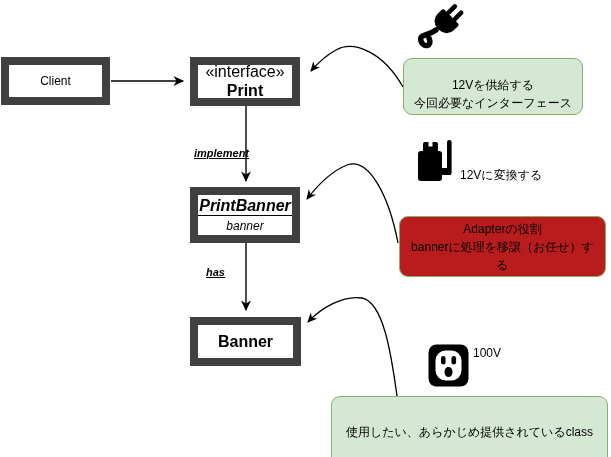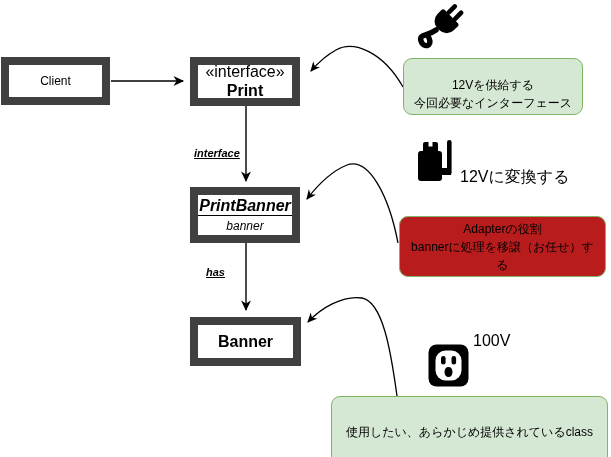--- a/index.html
+++ b/index.html
@@ -26,21 +26,21 @@
   }
   .edge-label{
     z-index:2;font-size:11px;font-weight:700;font-style:italic;
     text-decoration:underline;white-space:nowrap;
   }
   .note{
     z-index:2;border-radius:9px;display:flex;flex-direction:column;
     align-items:center;justify-content:center;text-align:center;
     font-size:12px;line-height:1.5;padding:2px 6px;
   }
-  .caption{z-index:2;font-size:16px;white-space:nowrap;}
+  .caption{z-index:2;font-size:12px;white-space:nowrap;}
   .icon{z-index:2;}
 </style>
 </head>
 <body>
 
 <div id="stage">
 
   <svg id="connectors" width="611" height="457" viewBox="0 0 611 457">
     <defs>
       <marker id="arw" viewBox="0 0 10 10" refX="8.5" refY="5" markerWidth="8" markerHeight="8" orient="auto-start-reverse">
@@ -76,21 +76,21 @@
     </div>
     <div class="compartment-bottom">
       <span>banner</span>
     </div>
   </div>
 
   <div class="umlbox abs" style="left:190px;top:317px;width:111px;height:49px;">
     <span class="umlname">Banner</span>
   </div>
 
-  <div class="edge-label abs" style="left:194px;top:147px;">interface</div>
+  <div class="edge-label abs" style="left:194px;top:147px;">implement</div>
   <div class="edge-label abs" style="left:206px;top:266px;">has</div>
 
   <svg class="icon abs" style="left:414px;top:1px;" width="56" height="50" viewBox="0 0 56 50">
     <g transform="rotate(45 33 17)">
       <rect x="28" y="1" width="4.6" height="13" rx="2.2" fill="#000"></rect>
       <rect x="37" y="1" width="4.6" height="13" rx="2.2" fill="#000"></rect>
       <path d="M25.5,13 h19 a2,2 0 0 1 2,2 v6 a10,10 0 0 1 -10,10 h-3 a10,10 0 0 1 -10,-10 v-6 a2,2 0 0 1 2,-2 z" fill="#000"></path>
     </g>
     <path d="M22,29 C12,36 5,33 7,40 C9,47 19,46 15,37" stroke="#000" stroke-width="5.5" stroke-linecap="round" fill="none"></path>
   </svg>
@@ -114,19 +114,19 @@
     <span>bannerに処理を移譲（お任せ）する</span>
   </div>
 
   <svg class="icon abs" style="left:428px;top:344px;" width="41" height="43" viewBox="0 0 41 43">
     <rect x="0.5" y="0.5" width="40" height="42" rx="8" fill="#000"></rect>
     <rect x="7.5" y="6.5" width="26" height="30" rx="10" fill="#fff"></rect>
     <rect x="13" y="12" width="4.6" height="8.5" rx="2.3" fill="#000"></rect>
     <rect x="23.5" y="12" width="4.6" height="8.5" rx="2.3" fill="#000"></rect>
     <path d="M20.5,23 c2.6,0 4,2 4,5 c0,3 -1.6,5 -4,5 c-2.4,0 -4,-2 -4,-5 c0,-3 1.4,-5 4,-5 z" fill="#000"></path>
   </svg>
-  <div class="caption abs" style="left:473px;top:332px;">100V</div>
+  <div class="caption abs" style="left:473px;top:346px;">100V</div>
 
   <div class="note abs" id="note3" style="left: 331px; top: 396px; width: 277px; height: 72px; background: rgb(213, 232, 212); border: 1px solid rgb(130, 179, 102);">
     <span>使用したい、あらかじめ提供されているclass</span>
   </div>
 
 </div>
 
 </body></html>

